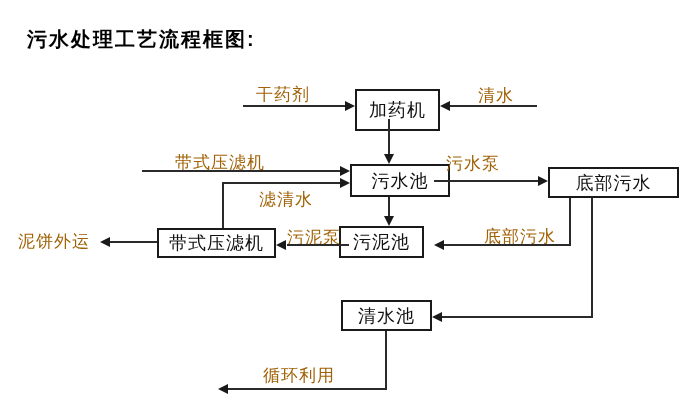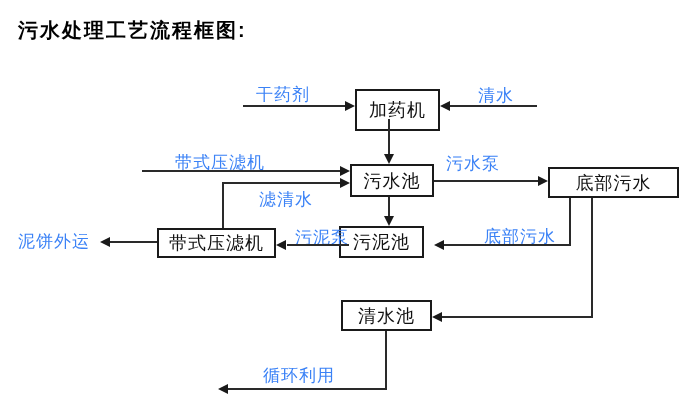--- a/index.html
+++ b/index.html
@@ -13,21 +13,21 @@
     width: 700px;
     height: 420px;
     background: #ffffff;
     overflow: hidden;
     color: #000;
   }
   .title {
     position: absolute;
     left: 18px;
     top: 17px;
-    margin: 0;
+    margin: 9px;
     font-size: 20px;
     font-weight: bold;
     letter-spacing: 2px;
     color: #000;
     white-space: nowrap;
   }
   .node {
     position: absolute;
     box-sizing: border-box;
     border: 2px solid #1a1a1a;
@@ -36,21 +36,21 @@
     align-items: center;
     justify-content: center;
     font-size: 18px;
     color: #111;
     white-space: nowrap;
     letter-spacing: 1px;
   }
   .lbl {
     position: absolute;
     font-size: 17px;
-    color: #3b82f6;
+    color: #a16207;
     white-space: nowrap;
     letter-spacing: 1px;
   }
   .hline, .vline {
     position: absolute;
     background: #2a2a2a;
   }
   .hline { height: 2px; }
   .vline { width: 2px; }
   .ah {
@@ -69,33 +69,33 @@
     border-right: 10px solid #1a1a1a;
   }
   .ah-down {
     border-left: 5px solid transparent;
     border-right: 5px solid transparent;
     border-top: 10px solid #1a1a1a;
   }
 
   
   #node-dosing   { left: 355px; top:  89px; width:  85px; height: 42px; }
-  #node-sewage   { left: 350px; top: 164px; width:  84px; height: 33px; }
+  #node-sewage   { left: 350px; top: 164px; width:  100px; height: 33px; }
   #node-tower    { left: 548px; top: 167px; width: 131px; height: 31px; }
   #node-sludge   { left: 339px; top: 226px; width:  85px; height: 32px; }
   #node-belt     { left: 157px; top: 228px; width: 119px; height: 30px; }
   #node-clean    { left: 341px; top: 300px; width:  91px; height: 31px; }
 
   
   #lbl-dry      { left: 256px; top:  83px; }
   #lbl-cleanw   { left: 478px; top:  84px; }
   #lbl-sand     { left: 175px; top: 151px; }
   #lbl-spump    { left: 446px; top: 152px; text-align: right; }
   #lbl-filtered { left: 259px; top: 188px; }
-  #lbl-slpump   { left: 287px; top: 226px; margin-left: 8px; }
+  #lbl-slpump   { left: 287px; top: 226px; }
   #lbl-bottom   { left: 472px; top: 225px; margin-left: 12px; }
   #lbl-mudcake  { left:  18px; top: 230px; }
   #lbl-recycle  { left: 263px; top: 364px; }
 </style>
 </head>
 <body>
 
 <div class="canvas">
 
   <h1 class="title">污水处理工艺流程框图:</h1>

